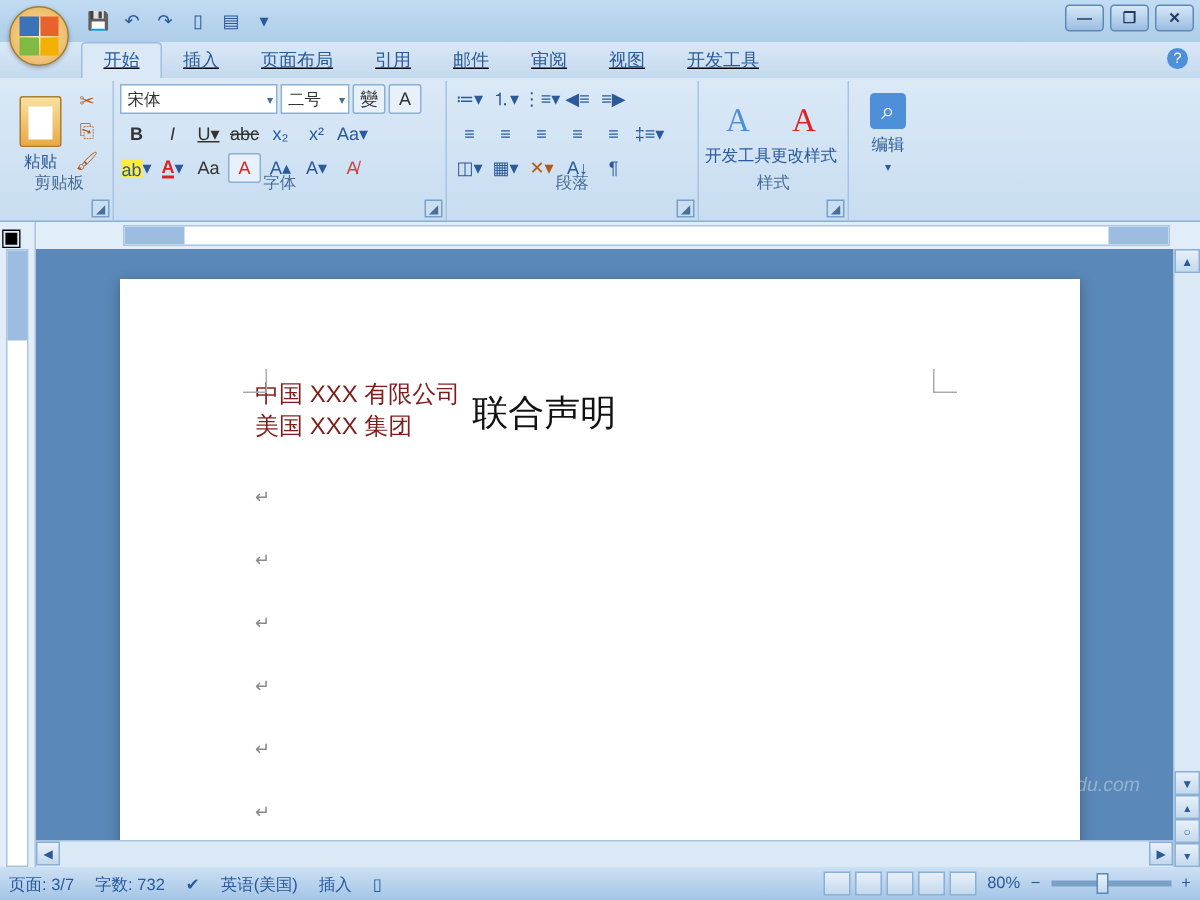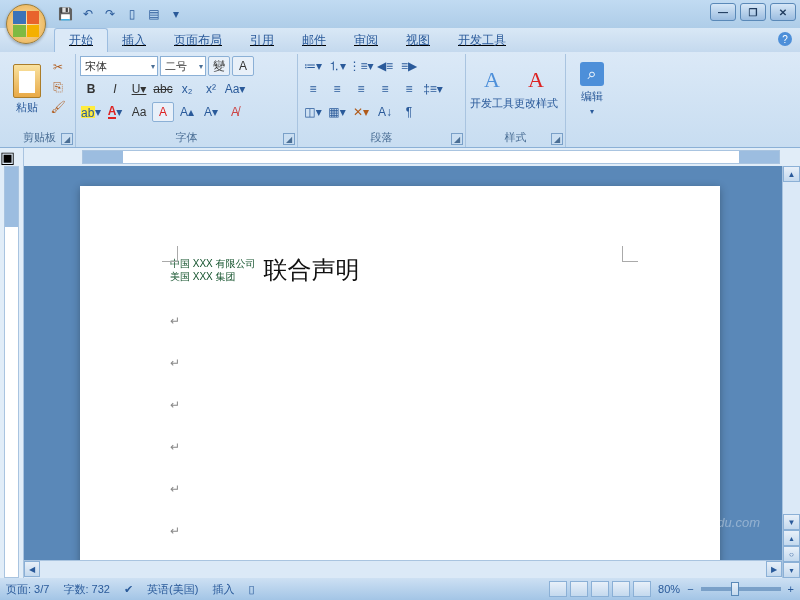--- a/index.html
+++ b/index.html
@@ -18,21 +18,21 @@
 .win-controls { position: absolute; right: 4px; top: 3px; display: flex; gap: 4px; }
 .win-btn { width: 26px; height: 18px; background: linear-gradient(#d6e7f7,#9cbde0); border: 1px solid #5a89b8; border-radius: 3px; display: flex; align-items: center; justify-content: center; color: #1f3b5e; font-size: 10px; font-weight: bold; }
 
 .tabbar { height: 24px; background: linear-gradient(#d9e8f6,#c4d9ee); display: flex; align-items: flex-end; padding-left: 54px; position: relative; text-decoration: underline; }
 .tab { padding: 3px 14px; font-size: 12px; color: #2a5a9a; cursor: pointer; border-top-left-radius: 3px; border-top-right-radius: 3px; }
 .tab.active { background: #dbe9f7; color: #2a5a9a; border: 1px solid #9cbde0; border-bottom: none; }
 .help-btn { position: absolute; right: 8px; top: 4px; width: 14px; height: 14px; border-radius: 50%; background: #4d8fd9; color: white; font-size: 10px; display: flex; align-items: center; justify-content: center; }
 
 .ribbon { height: 96px; background: linear-gradient(#dbe9f7,#c8ddf1); display: flex; border-bottom: 1px solid #8bb0d6; padding: 2px 4px 0 4px; }
 .rgroup { border-right: 1px solid #a9c4e0; padding: 2px 4px; display: flex; flex-direction: column; position: relative; }
-.rgroup-label { position: absolute; bottom: 2px; left: 0; right: 0; text-align: center; font-size: 11px; color: #4a6e95; }
+.rgroup-label { position: absolute; bottom: 18px; left: 0; right: 0; text-align: center; font-size: 11px; color: #4a6e95; }
 .launcher { position: absolute; bottom: 2px; right: 2px; width: 12px; height: 12px; border: 1px solid #7aa0c8; font-size: 8px; color: #4a6e95; display: flex; align-items: center; justify-content: center; }
 
 .clip-top { display: flex; gap: 2px; }
 .paste-btn { width: 38px; height: 66px; display: flex; flex-direction: column; align-items: center; justify-content: center; gap: 2px; }
 .paste-icon { width: 28px; height: 34px; background: linear-gradient(#f9e2a0,#e8a946); border: 1px solid #ab7d2a; border-radius: 2px; position: relative; }
 .paste-icon::after { content:''; position:absolute; top:6px; left:5px; right:5px; bottom:4px; background:white; }
 .paste-lbl { font-size: 11px; color: #2a5a9a; }
 .clip-side { display: flex; flex-direction: column; gap: 2px; margin-top: 2px; }
 .mini-btn { width: 20px; height: 18px; display: flex; align-items: center; justify-content: center; font-size: 12px; color: #b05a1a; }
 
@@ -64,21 +64,21 @@
 .vruler-inner { background: white; margin: 0 4px; height: 100%; border: 1px solid #a9c4e0; position: relative; }
 .vruler-dark { position: absolute; left: 0; right: 0; background: #9cbde0; }
 .doc-scroll { flex: 1; overflow: hidden; position: relative; padding: 20px 0 0 56px; }
 .page { width: 640px; min-height: 800px; background: white; box-shadow: 0 2px 8px rgba(0,0,0,0.3); padding: 68px 90px; position: relative; }
 .crop { position: absolute; width: 16px; height: 16px; border-color: #aaa; }
 .crop.tl { top: 60px; left: 82px; border-left: 1px solid #aaa; border-top: 1px solid #aaa; transform: rotate(180deg); }
 .crop.tr { top: 60px; right: 82px; border-right: 1px solid #aaa; border-top: 1px solid #aaa; transform: rotate(180deg); }
 
 .doc-content { font-family: SimSun, serif; }
 .line1 { display: flex; align-items: center; gap: 8px; }
-.small-lines { font-size: 10px; line-height: 1.3; color: #14532d; }
+.small-lines { font-size: 16px; line-height: 1.3; color: #7f1d1d; }
 .big-text { font-size: 24px; color: #111; }
 .para-mark { color: #888; font-size: 12px; margin-top: 28px; }
 
 .vscroll { width: 18px; background: #dbe9f7; border-left: 1px solid #a9c4e0; display: flex; flex-direction: column; }
 .scroll-btn { height: 16px; background: linear-gradient(#e8f0f9,#c4d9ee); border: 1px solid #8bb0d6; display: flex; align-items: center; justify-content: center; font-size: 8px; color: #2a5a9a; }
 .scroll-track { flex: 1; }
 .nav-btns { display: flex; flex-direction: column; }
 
 .statusbar { position: absolute; bottom: 0; left: 0; right: 0; height: 22px; background: linear-gradient(#cde0f3,#a3c5e6); display: flex; align-items: center; padding: 0 6px; font-size: 11px; color: #2a5a9a; gap: 14px; }
 .status-right { margin-left: auto; display: flex; align-items: center; gap: 3px; }
@@ -148,21 +148,21 @@
         <div class="mini-btn">🖌</div>
       </div>
     </div>
     <div class="rgroup-label">剪贴板</div>
     <div class="launcher">◢</div>
   </div>
 
   <div class="rgroup" style="width:222px">
     <div class="font-rows">
       <div class="font-row">
-        <div class="combo" style="width:78px">
+        <div class="combo" style="width:105px">
             <span>宋体</span>
             <span class="combo-arrow">▾</span>
           </div>
         <div class="combo" style="width:46px">
             <span>二号</span>
             <span class="combo-arrow">▾</span>
           </div>
         <div class="tool-btn box" style="color:#333">變</div>
         <div class="tool-btn box" style="color:#333">A</div>
       </div>

